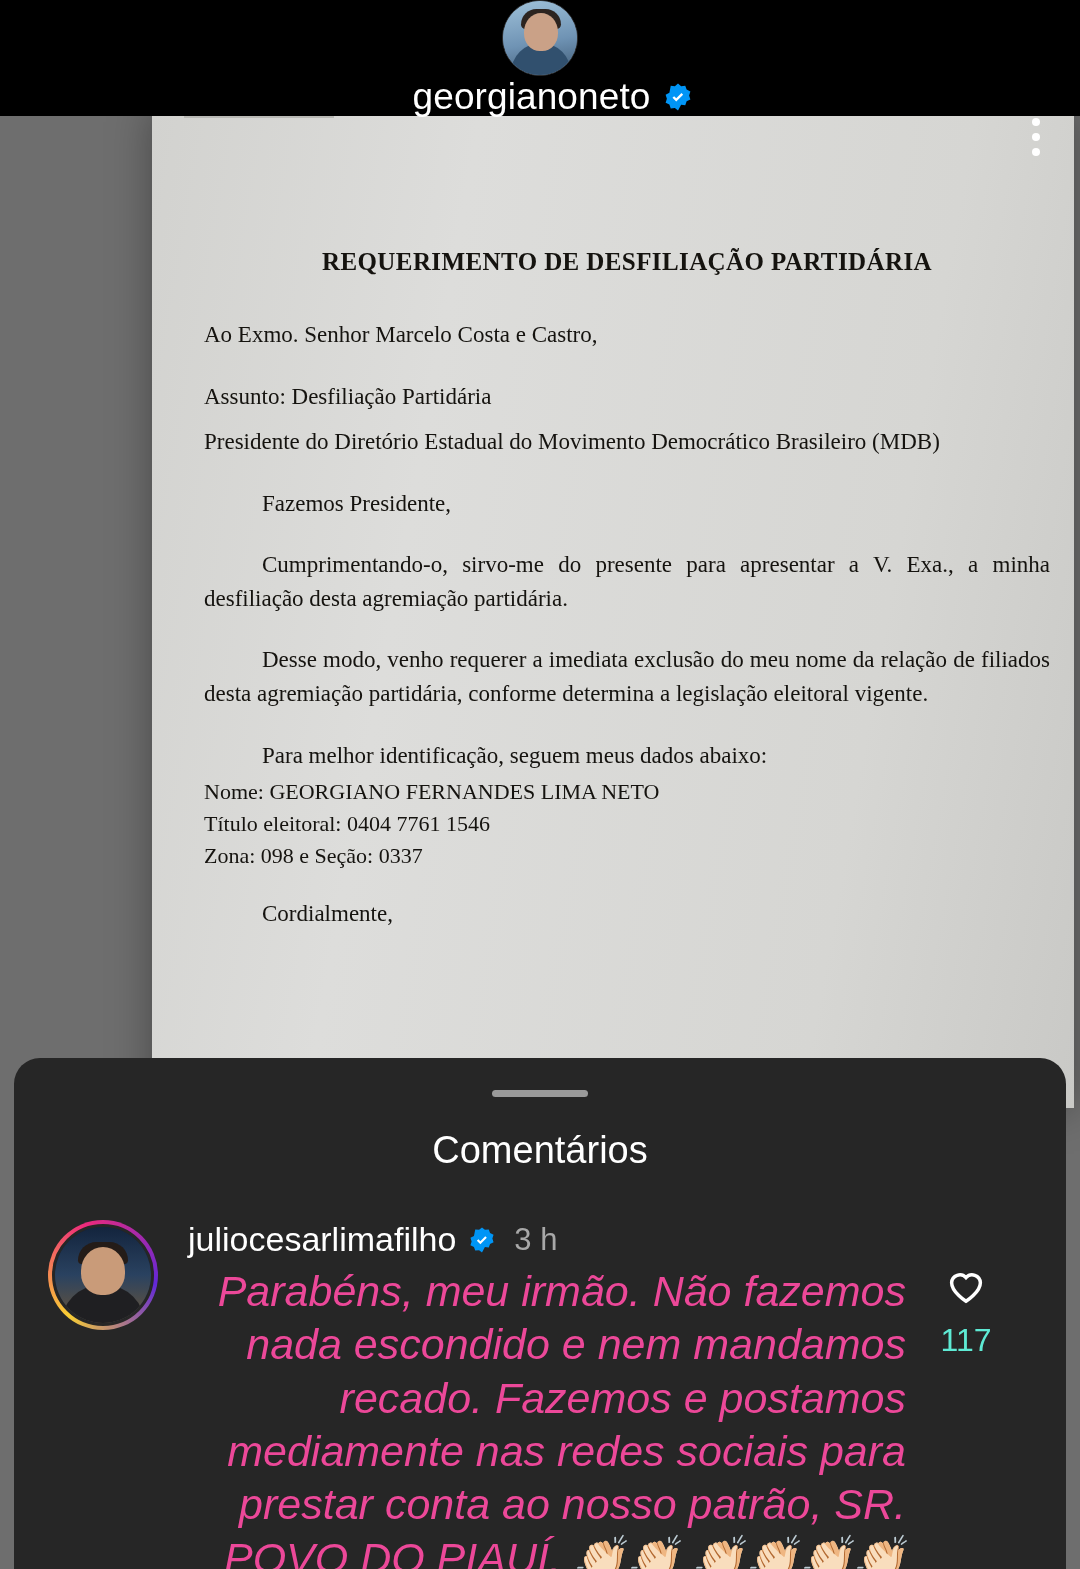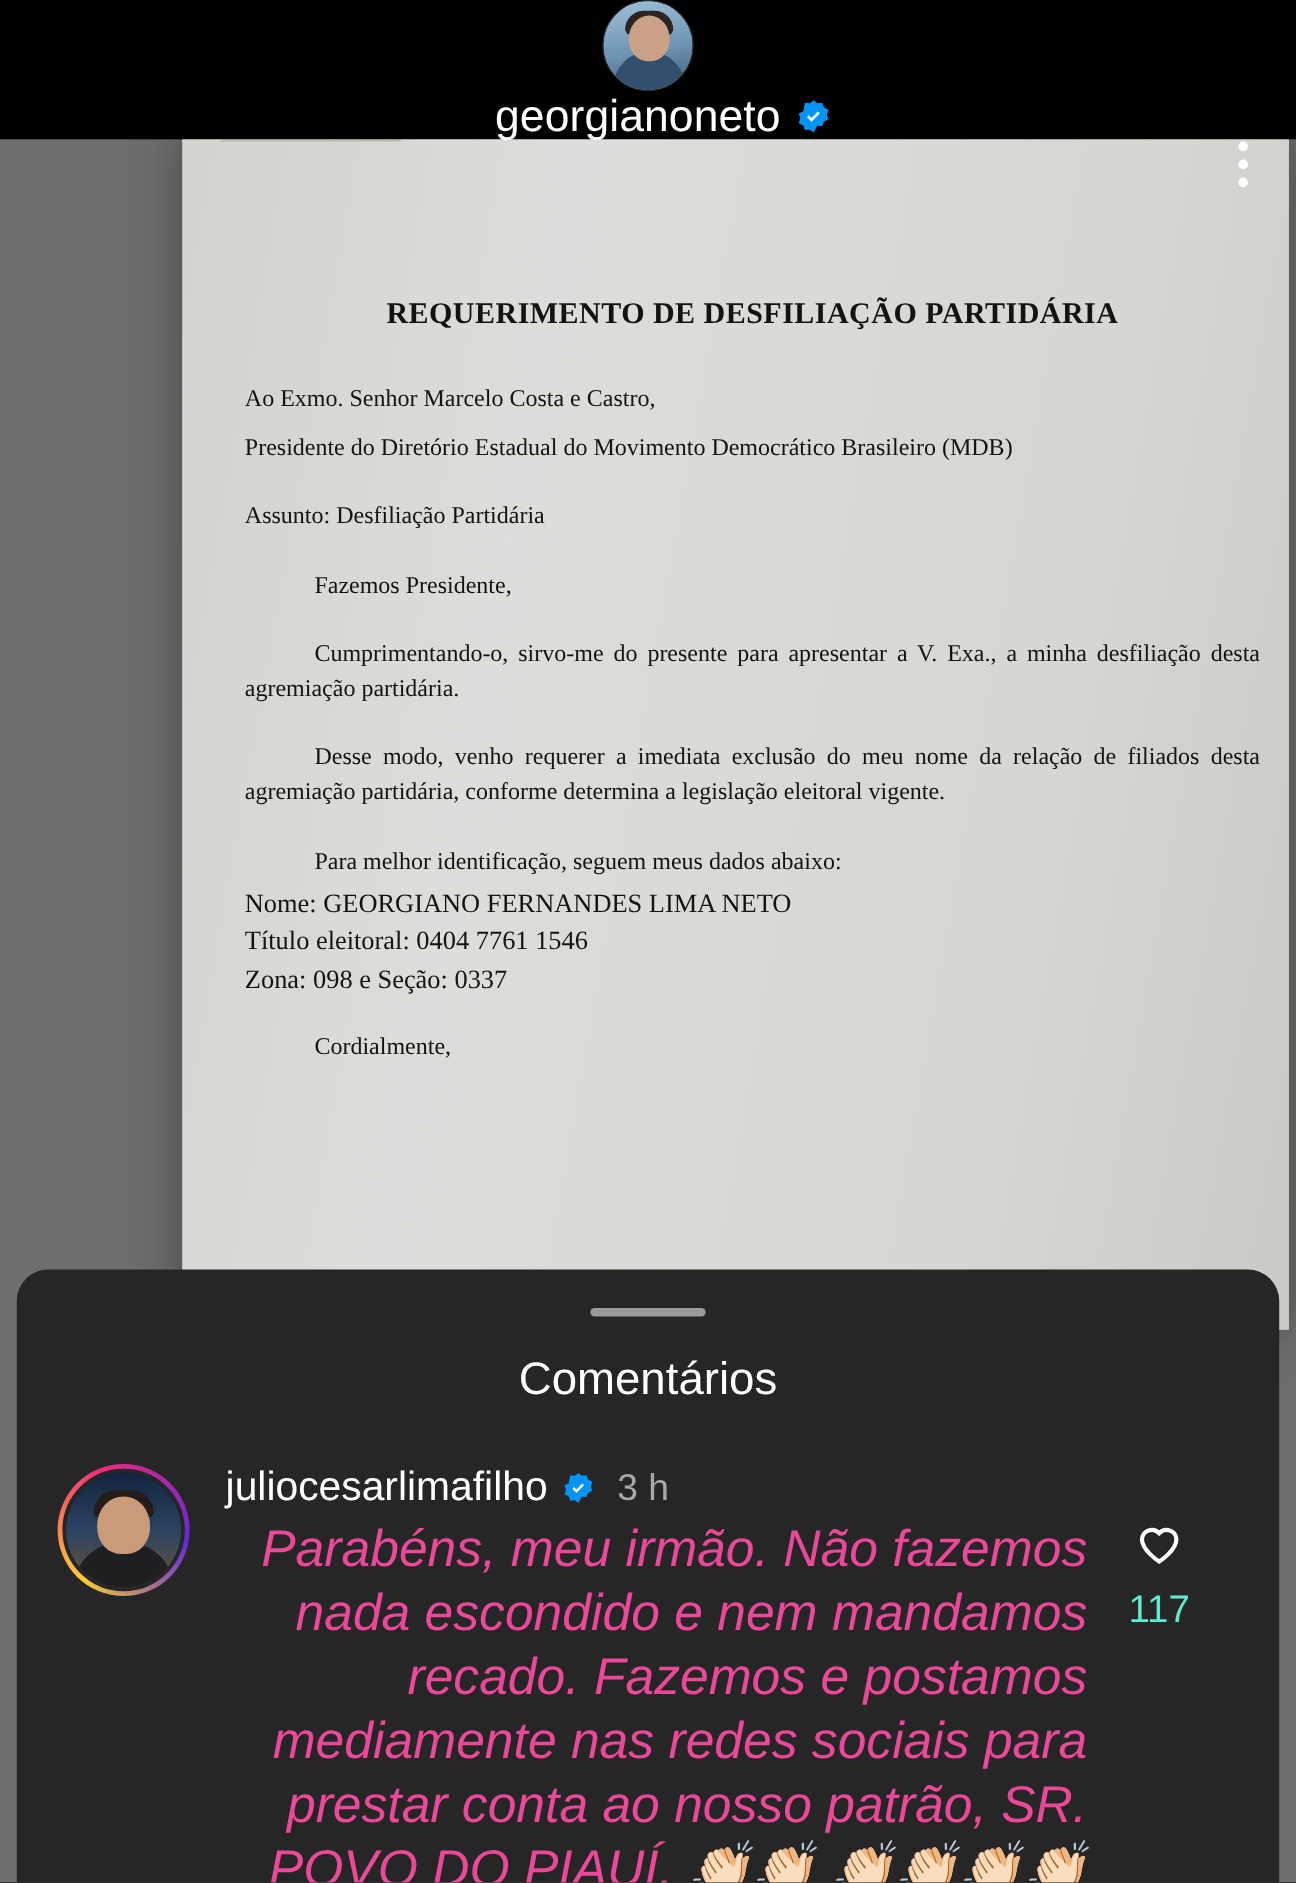--- a/index.html
+++ b/index.html
@@ -123,21 +123,21 @@
     background: #b9b9b5;
   }
   .doc-title {
     text-align: center;
     font-weight: bold;
     font-size: 25px;
     letter-spacing: 0.4px;
     margin-bottom: 42px;
   }
   .doc-p {
-    font-size: 20px;
+    font-size: 23px;
     line-height: 1.46;
     margin-bottom: 28px;
     text-align: justify;
   }
   .doc-p.indent { text-indent: 58px; }
   .doc-p.nojust { text-align: left; }
   .doc-lines { margin-bottom: 26px; }
   .doc-lines div { font-size: 22px; line-height: 1.44; }
 
   
@@ -262,22 +262,22 @@
         <i></i>
         <i></i>
     </div>
   </div>
 
   <div class="story-media">
     <div class="paper">
       <div class="topline"></div>
       <div class="doc-title">REQUERIMENTO DE DESFILIAÇÃO PARTIDÁRIA</div>
       <div class="doc-p nojust">Ao Exmo. Senhor Marcelo Costa e Castro,</div>
+      <div class="doc-p nojust">Assunto: Desfiliação Partidária</div>
       <div class="doc-p" style="margin-top:-16px;">Presidente do Diretório Estadual do Movimento Democrático Brasileiro (MDB)</div>
-      <div class="doc-p nojust">Assunto: Desfiliação Partidária</div>
       <div class="doc-p indent nojust">Fazemos Presidente,</div>
       <div class="doc-p indent">Cumprimentando-o, sirvo-me do presente para apresentar a V. Exa., a minha desfiliação desta agremiação partidária.</div>
       <div class="doc-p indent">Desse modo, venho requerer a imediata exclusão do meu nome da relação de filiados desta agremiação partidária, conforme determina a legislação eleitoral vigente.</div>
       <div class="doc-p indent nojust" style="margin-bottom:4px;">Para melhor identificação, seguem meus dados abaixo:</div>
       <div class="doc-lines">
         <div>Nome: GEORGIANO FERNANDES LIMA NETO</div>
         <div>Título eleitoral: 0404 7761 1546</div>
         <div>Zona: 098 e Seção: 0337</div>
       </div>
       <div class="doc-p indent nojust">Cordialmente,</div>

